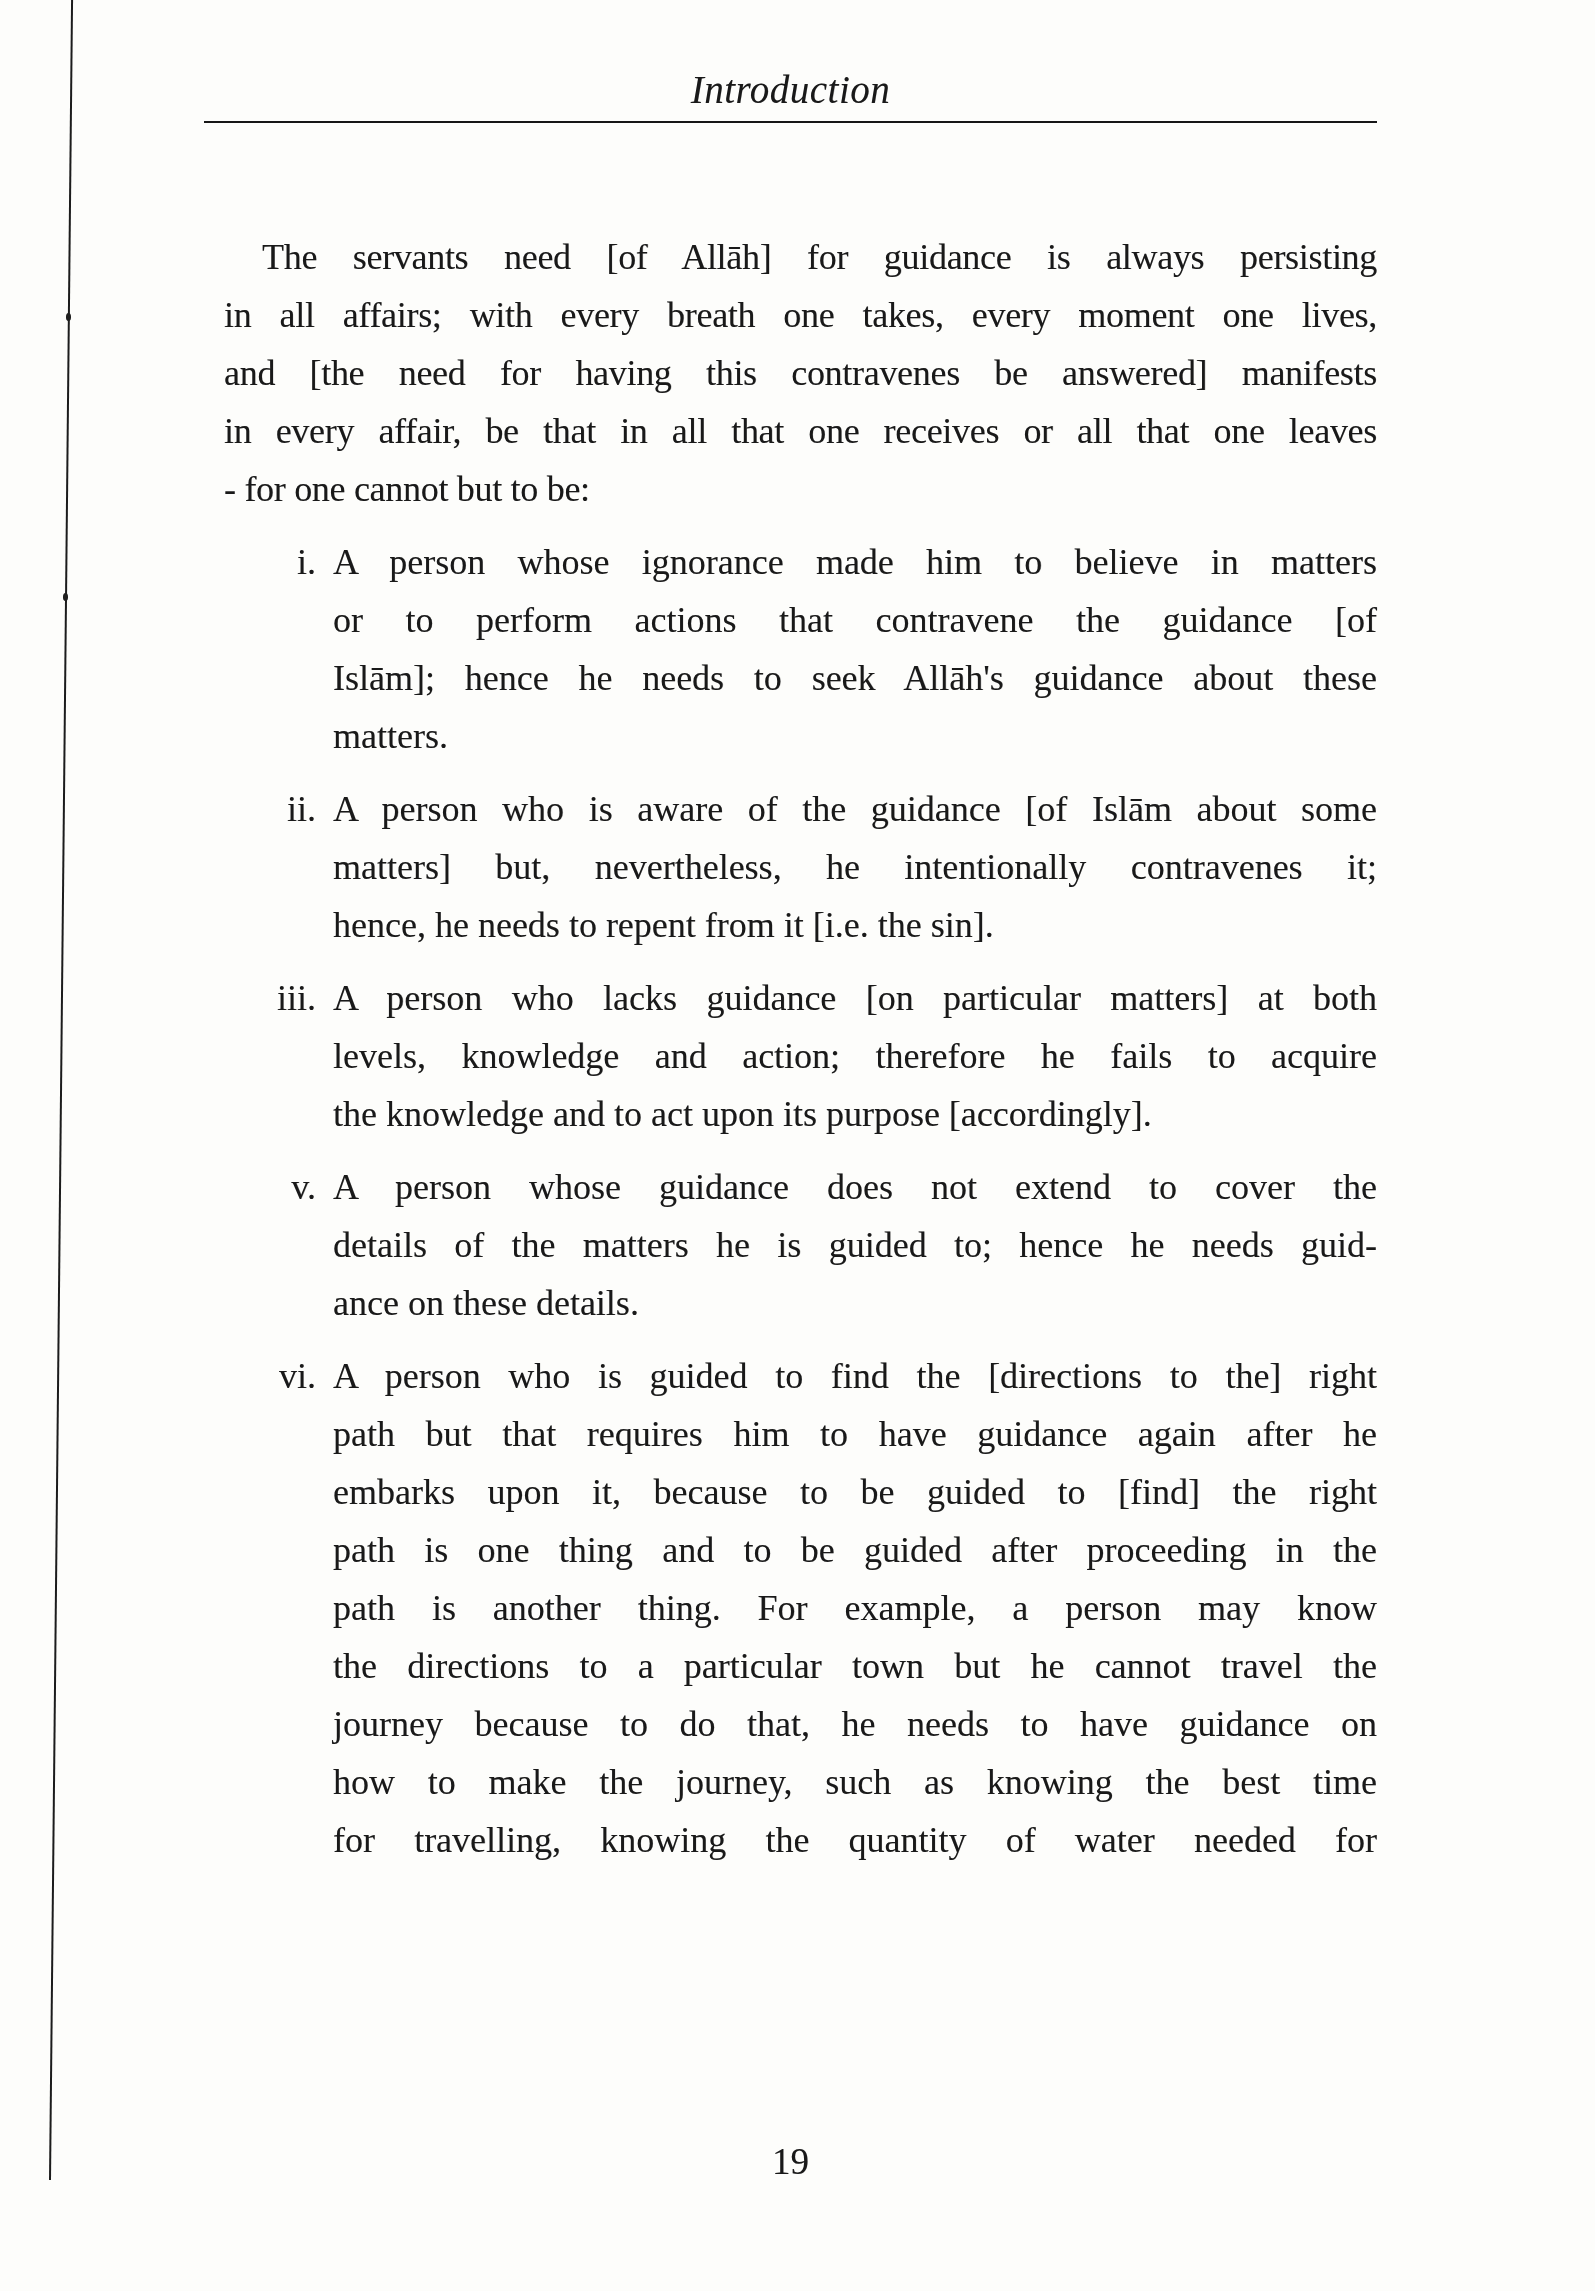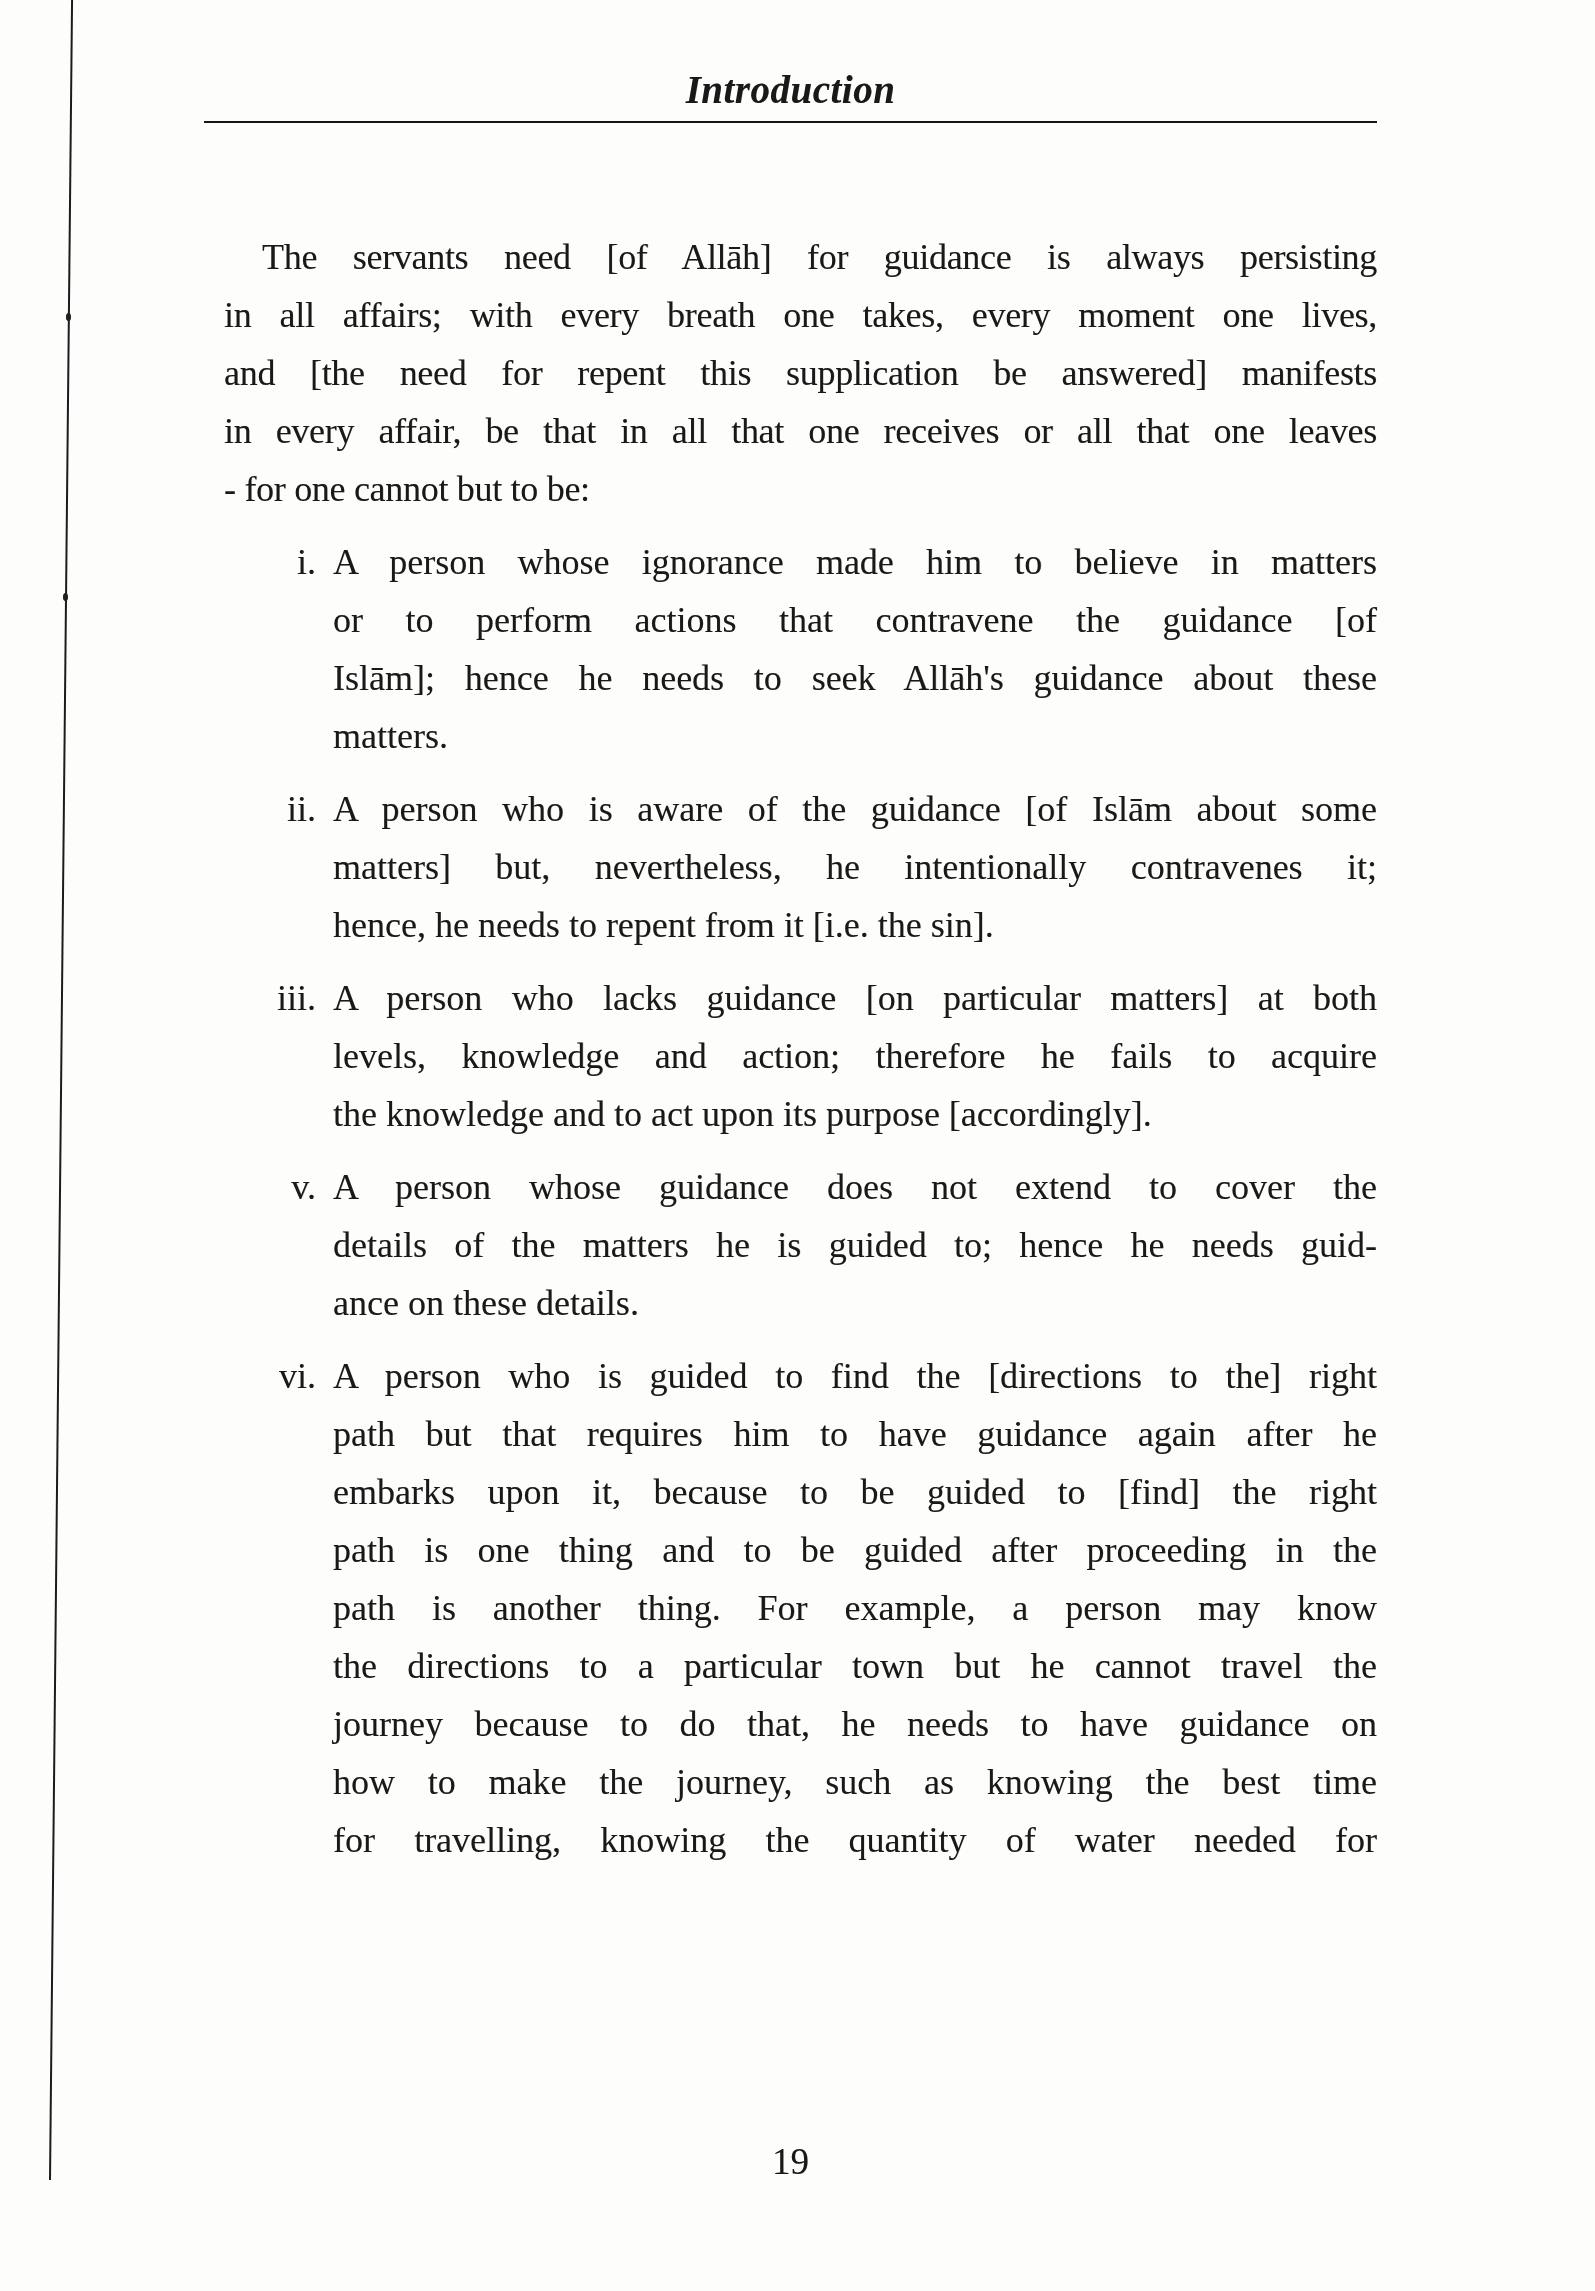--- a/index.html
+++ b/index.html
@@ -16,21 +16,21 @@
   .scan-line{
     position:absolute;left:49px;top:0;width:2.3px;height:2180px;
     background:#1c1c1c;
     transform-origin:50% 100%;
     transform:rotate(0.58deg);
   }
   .scan-blob{position:absolute;width:4.8px;height:7.6px;border-radius:50%;background:#1f1f1f;}
   .blob1{left:66px;top:313px;}
   .blob2{left:63px;top:593px;}
   .content{position:absolute;left:204px;top:0;width:1173px;}
-  .header{margin-top:67px;text-align:center;font-weight:bold;}
+  .header{margin-top:67px;text-align:center;}
   .header-title{
     font-style:italic;
     font-size:39px;line-height:46px;
     letter-spacing:0.5px;
   }
   .rule{margin-top:7.6px;height:2.9px;background:#161616;}
   .body-text{font-size:36px;line-height:58px;margin-left:20px;}
   .paragraph{margin-top:105px;letter-spacing:-0.3px;}
   .tline{text-align:justify;text-align-last:justify;white-space:normal;}
   .tline.unjust{text-align:center;text-align-last:left;}
@@ -54,21 +54,21 @@
 
   <div class="content">
     <div class="header">
       <span class="header-title">Introduction</span>
     </div>
     <div class="rule"></div>
 
     <div class="paragraph body-text" id="intro-paragraph">
         <div class="tline indent">The servants need [of Allāh] for guidance is always persisting</div>
         <div class="tline">in all affairs; with every breath one takes, every moment one lives,</div>
-        <div class="tline">and [the need for repent this supplication be answered] manifests</div>
+        <div class="tline">and [the need for having this contravenes be answered] manifests</div>
         <div class="tline">in every affair, be that in all that one receives or all that one leaves</div>
         <div class="tline unjust">- for one cannot but to be:</div>
       </div>
 
     <div class="list body-text" id="guidance-list">
         <div class="item">
           <div class="num">i.</div>
           <div class="ibody">
             <div class="tline">A person whose ignorance made him to believe in matters</div>
             <div class="tline">or to perform actions that contravene the guidance [of</div>

